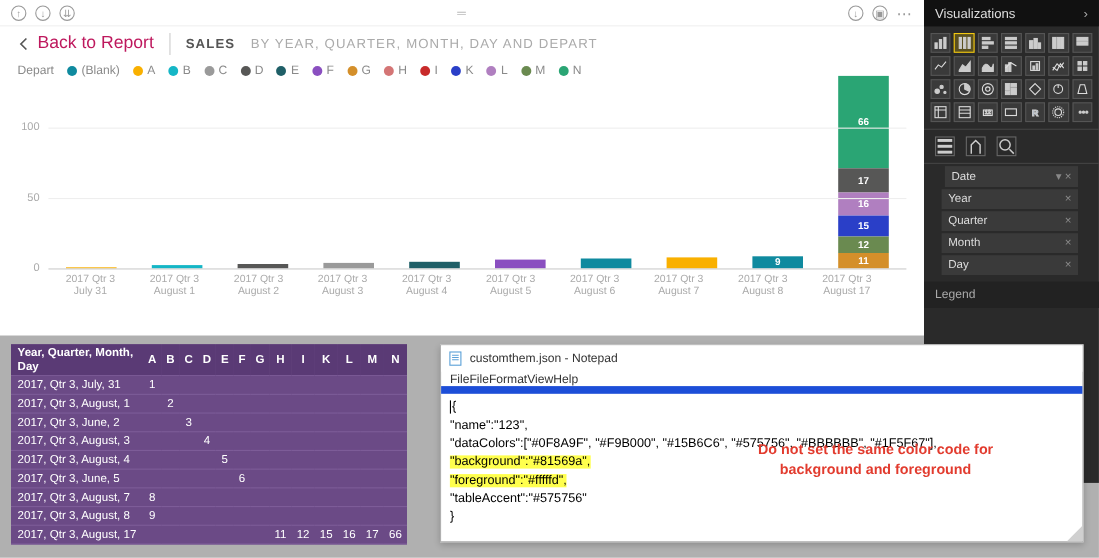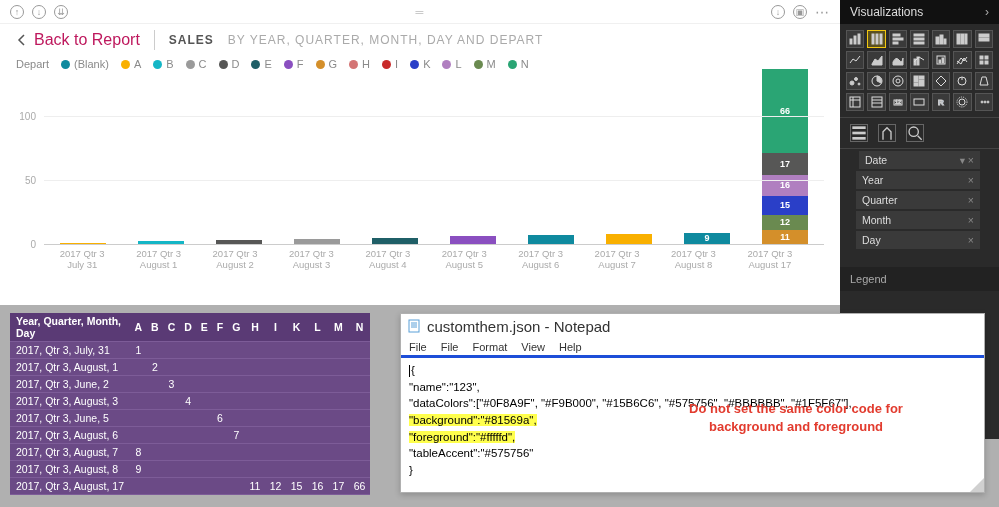--- a/index.html
+++ b/index.html
@@ -46,23 +46,23 @@
 .fmt{display:flex;gap:10px;padding:6px 10px;border-top:1px solid #444;border-bottom:1px solid #444}
 .fmt span{width:18px;height:18px;border:1px solid #666;display:flex;align-items:center;justify-content:center;color:#ccc;cursor:pointer}
 
 .matrix{position:absolute;left:10px;top:313px;width:360px;background:#6b4a86;color:#fff;font-size:10.5px}
 .matrix table{width:100%;border-collapse:collapse}
 .matrix th,.matrix td{padding:2px 4px;text-align:center;border-bottom:1px solid #7d5c98;height:15px}
 .matrix th:first-child,.matrix td:first-child{text-align:left;padding-left:6px;width:120px}
 .matrix thead th{background:#5a3a75}
 
 .np{position:absolute;left:400px;top:313px;width:585px;height:180px;background:#fff;border:1px solid #b0b0b0;box-shadow:0 2px 6px rgba(0,0,0,.2)}
-.np-title{height:24px;background:#fff;display:flex;align-items:center;gap:6px;padding:0 6px;font-size:15px;color:#333}
+.np-title{height:24px;background:#fff;display:flex;align-items:center;gap:6px;padding:0 6px;font-size:11px;color:#333}
 .np-ico{width:14px;height:14px}
-.np-menu{height:20px;display:flex;gap:14px;padding:0 8px;font-size:11px;color:#333;border-bottom:3px solid #1d4ed8;align-items:center}
+.np-menu{height:20px;display:flex;padding:0 8px;font-size:11px;color:#333;border-bottom:7px solid #1d4ed8;align-items:center}
 .np-body{padding:4px 8px;font-family:Consolas,monospace;font-size:11.5px;color:#000;position:relative;line-height:1.45}
 .hl{background:#ffff4d}
 .warn{position:absolute;left:270px;top:42px;color:#e23b2e;font-size:13px;font-weight:600;line-height:1.4;text-align:center;width:250px}
 .cur{display:inline-block;width:1px;height:12px;background:#000;vertical-align:middle;margin-right:1px}
 .corner{position:absolute;right:0;bottom:0;width:0;height:0;border-left:14px solid transparent;border-bottom:14px solid #d0d0d0}
 </style>
 </head>
 <body>
 
 <div class="top">
@@ -451,21 +451,21 @@
       </div>
       <div class="fld sub">
         <span>Month</span>
         <span class="x">×</span>
       </div>
       <div class="fld sub">
         <span>Day</span>
         <span class="x">×</span>
       </div>
     </div>
-  <div class="sect" style="margin-top:18px">Legend</div>
+  <div class="sect" style="margin-top:6px">Legend</div>
 </div>
 
 <div class="matrix">
   <table>
     <thead>
         <tr id="mhdr">
           <th>Year, Quarter, Month, Day</th>
           <th>A</th>
           <th>B</th>
           <th>C</th>
@@ -540,44 +540,44 @@
           <td></td>
           <td></td>
           <td></td>
           <td></td>
           <td></td>
           <td></td>
           <td></td>
           <td></td>
         </tr>
         <tr>
+          <td>2017, Qtr 3, August, 4</td>
+          <td></td>
+          <td></td>
+          <td></td>
+          <td></td>
+          <td>5</td>
+          <td></td>
+          <td></td>
+          <td></td>
+          <td></td>
+          <td></td>
+          <td></td>
+          <td></td>
+          <td></td>
+        </tr>
+        <tr>
           <td>2017, Qtr 3, June, 5</td>
           <td></td>
           <td></td>
           <td></td>
           <td></td>
           <td></td>
           <td>6</td>
           <td></td>
-          <td></td>
-          <td></td>
-          <td></td>
-          <td></td>
-          <td></td>
-          <td></td>
-        </tr>
-        <tr>
-          <td>2017, Qtr 3, August, 6</td>
-          <td></td>
-          <td></td>
-          <td></td>
-          <td></td>
-          <td></td>
-          <td></td>
-          <td>7</td>
           <td></td>
           <td></td>
           <td></td>
           <td></td>
           <td></td>
           <td></td>
         </tr>
         <tr>
           <td>2017, Qtr 3, August, 7</td>
           <td>8</td>

